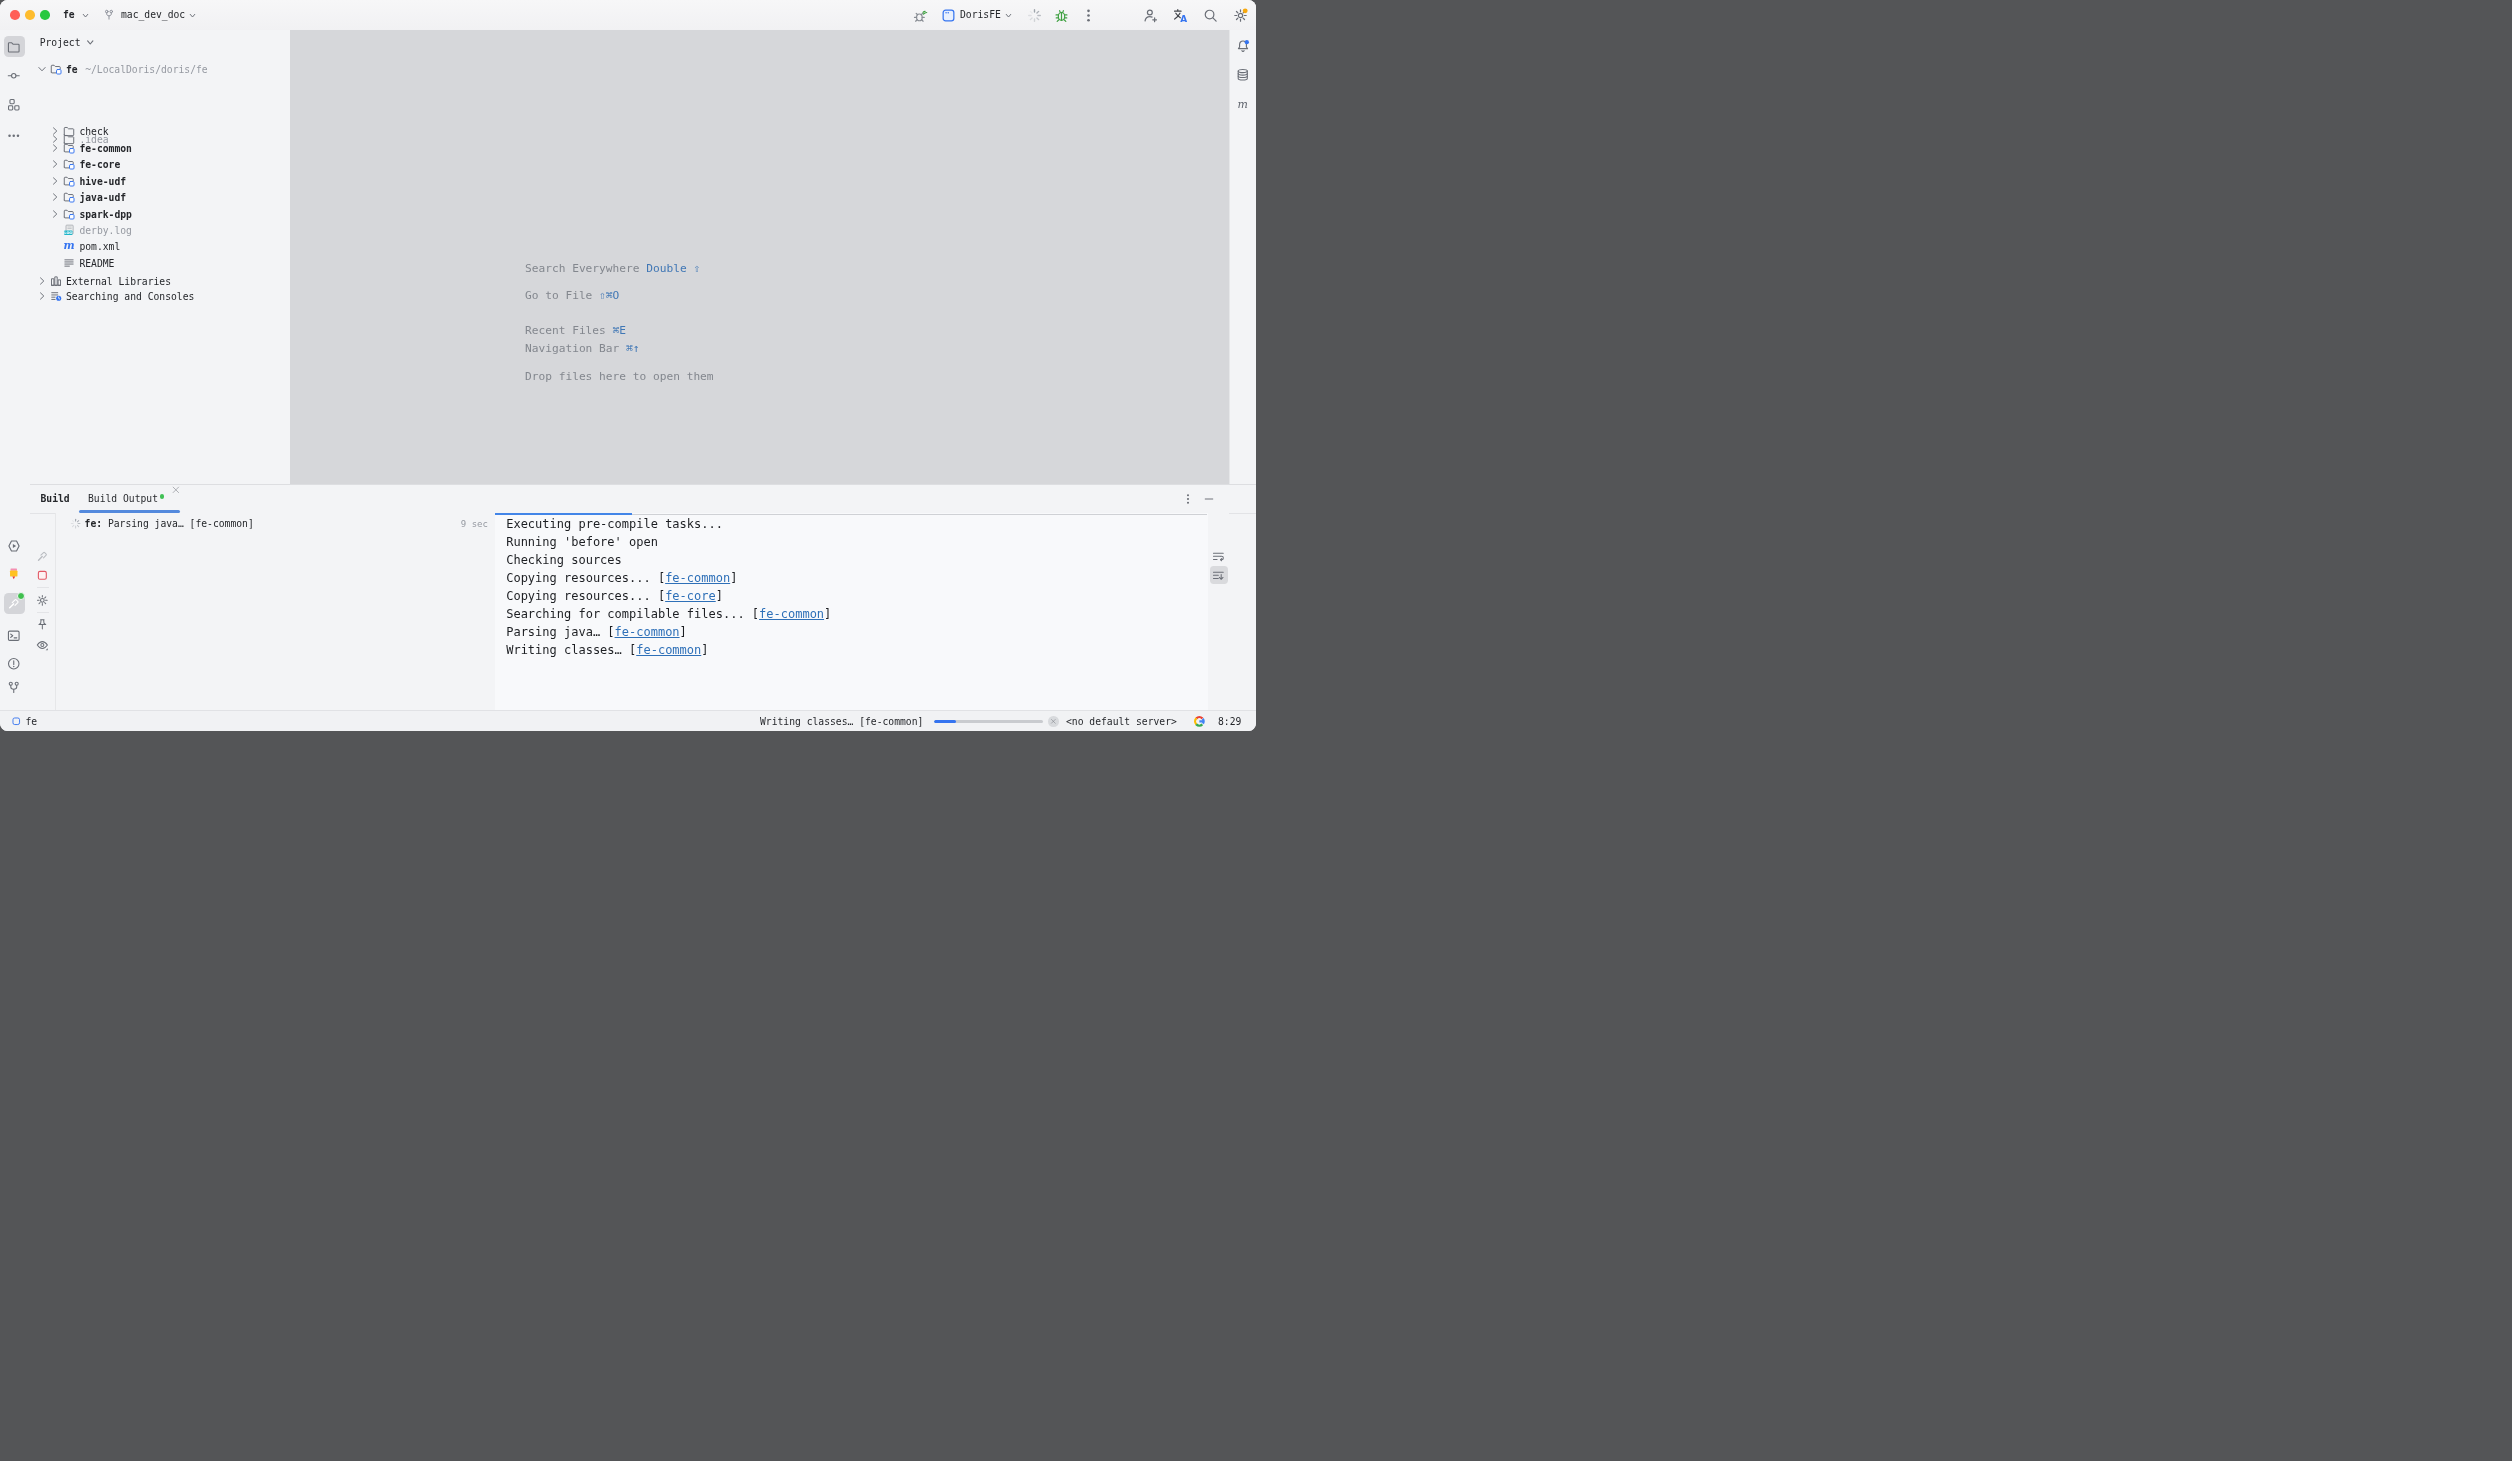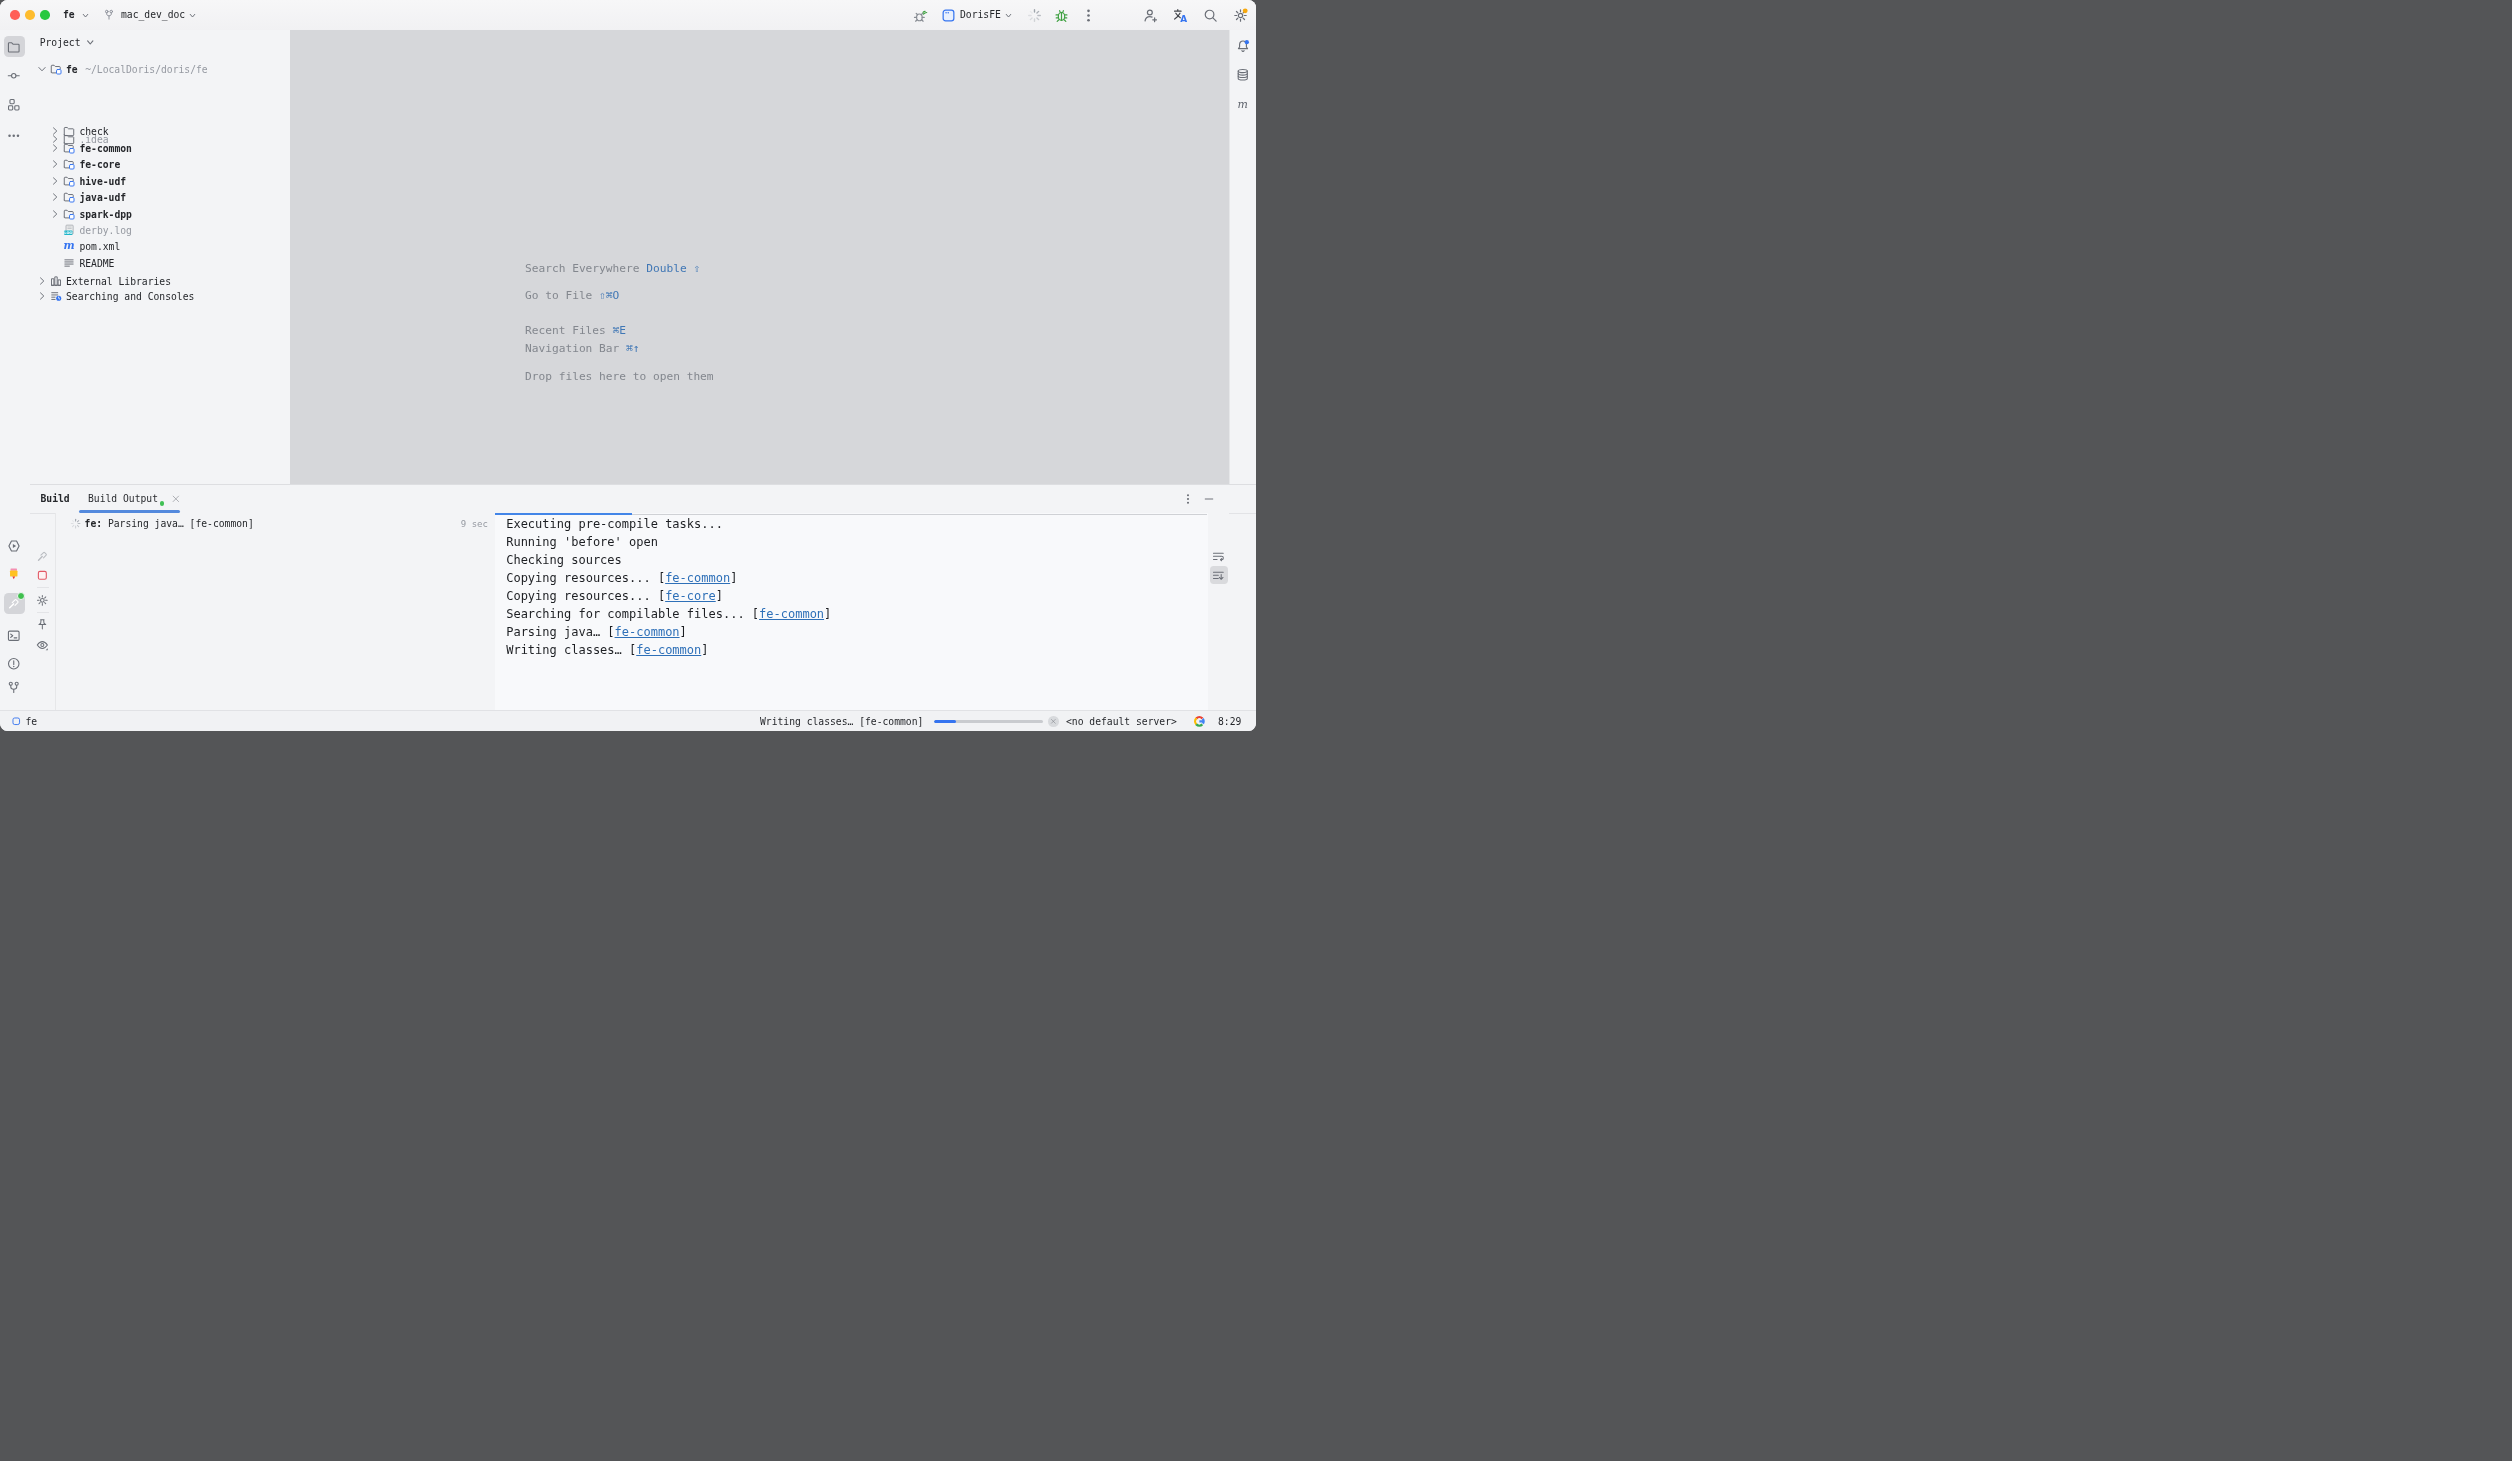--- a/index.html
+++ b/index.html
@@ -482,21 +482,21 @@
     <div class="hint ws" style="top:231px;"><span>Search Everywhere </span><span class="keys">Double ⇧</span></div>
     <div class="hint ws" style="top:258px;"><span>Go to File </span><span class="keys">⇧⌘O</span></div>
     <div class="hint ws" style="top:293px;text-align:right;"><span>Recent Files </span><span class="keys">⌘E</span></div>
     <div class="hint ws" style="top:311px;"><span>Navigation Bar </span><span class="keys">⌘↑</span></div>
     <div class="hint ws" style="top:339px;"><span>Drop files here to open them</span></div>
   </div>
 
   <div class="abs build-panel">
     <div class="abs bp-header">
       <span class="abs bp-title" style="left:10.5px;">Build</span>
-      <div class="abs" style="left:58px;top:0;height:28px;display:flex;align-items:center;">
+      <div class="abs" style="left:58px;top:0;height:28px;display:flex;align-items:flex-start;">
         <span class="bp-tab">Build Output</span>
         <span style="width:4.5px;height:4.5px;border-radius:50%;background:#40c055;margin:9px 0 0 1.5px;"></span>
         <span class="ic" style="width:9.7px;height:9.7px;margin-left:6.7px;color:#9a9da3;">
             <svg viewBox="0 0 16 16" fill="none" stroke="currentColor" stroke-width="1.3" stroke-linecap="round" stroke-linejoin="round">
               <path d="M3.5 3.5l9 9M12.5 3.5l-9 9"></path>
             </svg>
           </span>
       </div>
       <div class="abs tab-underline"></div>
       <div class="abs tbtn" style="left:1149px;top:5.2px;">

